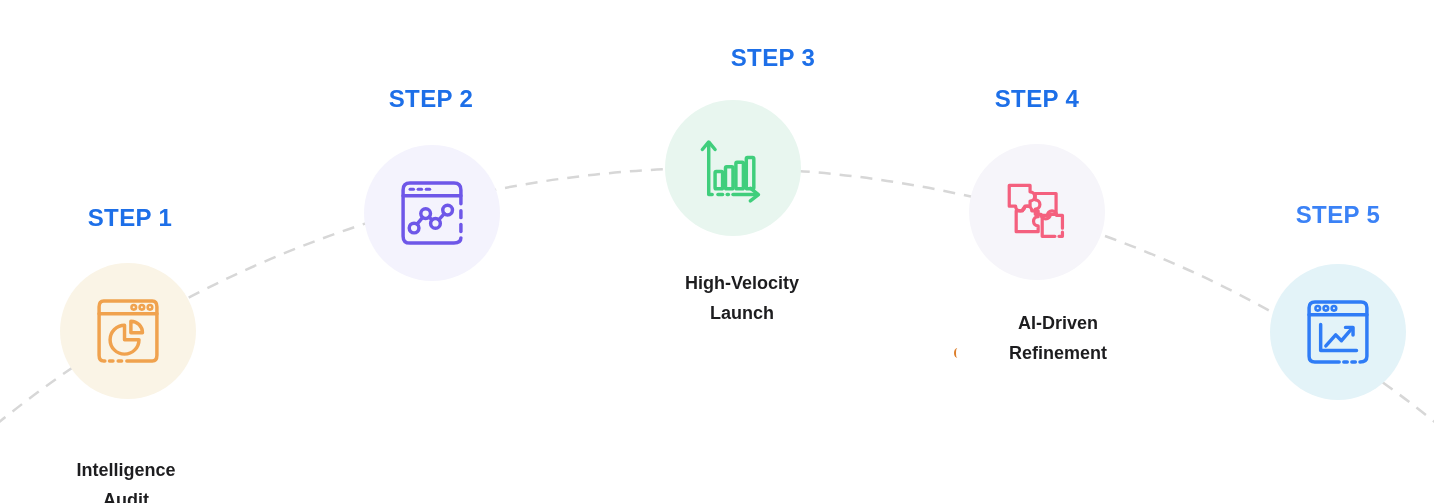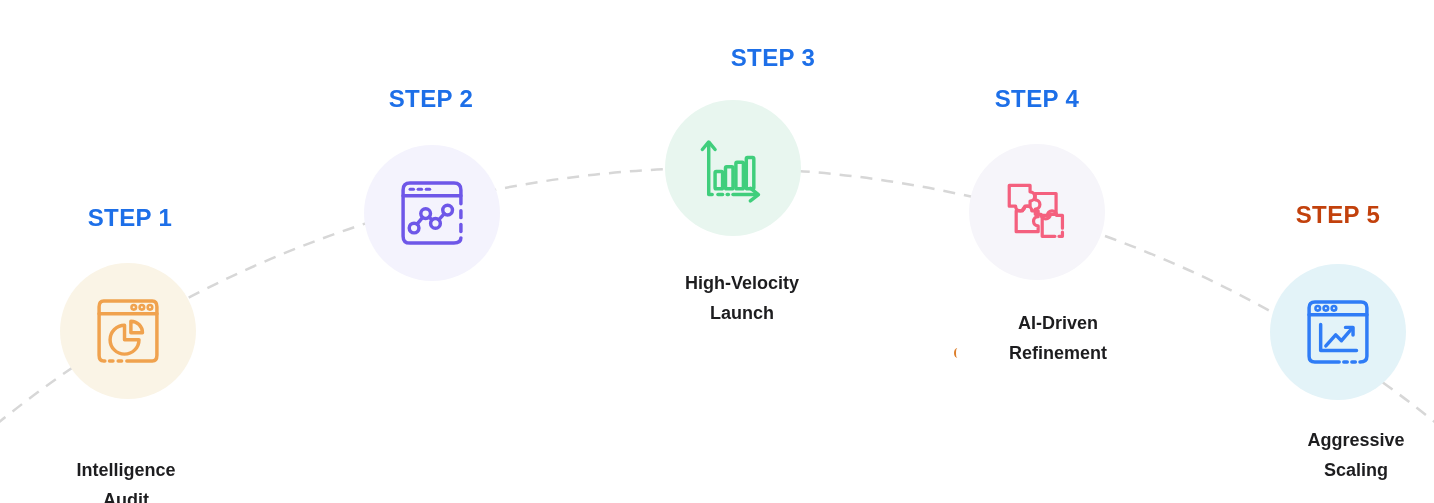--- a/index.html
+++ b/index.html
@@ -118,35 +118,31 @@
       <path d="M 30.5 16 V 21.5 A 4 4 0 1 1 30.5 29.5 V 34 H 35.5 A 4 4 0 1 0 43.5 34 H 48.5 V 16 Z"></path>
       <path d="M 14 31 H 19.5 A 4 4 0 1 1 27.5 31 H 33 V 36 A 4 4 0 1 0 33 44 V 49 H 14 Z"></path>
       <path d="M 36.5 35 H 41 A 4 4 0 1 1 49 35 H 54 V 46 M 54 49.5 V 53 H 51 M 47.5 53 H 36.5 V 35"></path>
     </svg>
   </div>
   <div class="step-title t4" style="color: rgb(29, 29, 31);">
     <div>AI-Driven</div>
     <div>Refinement</div>
   </div>
 
-  <div class="step-heading h5" style="color: #c2410c;">STEP 5</div>
+  <div class="step-heading h5" style="color: #3b82f6;">STEP 5</div>
   <div class="circle c5" style="background: rgb(227, 243, 248); color: rgb(47, 124, 246);">
     <svg class="icon" viewBox="0 0 64 64" fill="none" stroke="currentColor" stroke-width="3" stroke-linecap="round" stroke-linejoin="round">
       <path d="M 33 58 H 12 Q 7 58 7 53 V 11 Q 7 6 12 6 H 52 Q 57 6 57 11 V 53 Q 57 58 51 58"></path>
       <line x1="37" y1="58" x2="40" y2="58"></line>
       <line x1="44" y1="58" x2="47" y2="58"></line>
       <line x1="7" y1="17" x2="57" y2="17"></line>
       <circle cx="14.5" cy="11.5" r="2" stroke-width="2.2"></circle>
       <circle cx="21.5" cy="11.5" r="2" stroke-width="2.2"></circle>
       <circle cx="28.5" cy="11.5" r="2" stroke-width="2.2"></circle>
       <path d="M 17 25.5 V 48 H 48"></path>
       <path d="M 21.5 44 L 30 34.5 L 35 39.5 L 44.5 28.5"></path>
       <path d="M 38.5 28 H 45 V 34.5"></path>
     </svg>
   </div>
-  <div class="step-title t5" style="color: rgb(29, 29, 31);">
-    <div>Aggressive</div>
-    <div>Scaling</div>
-  </div>
 
   <span class="stray-mark" style="border-left-color: rgb(221, 127, 43);"></span>
 
 </div>
 
 </body></html>

